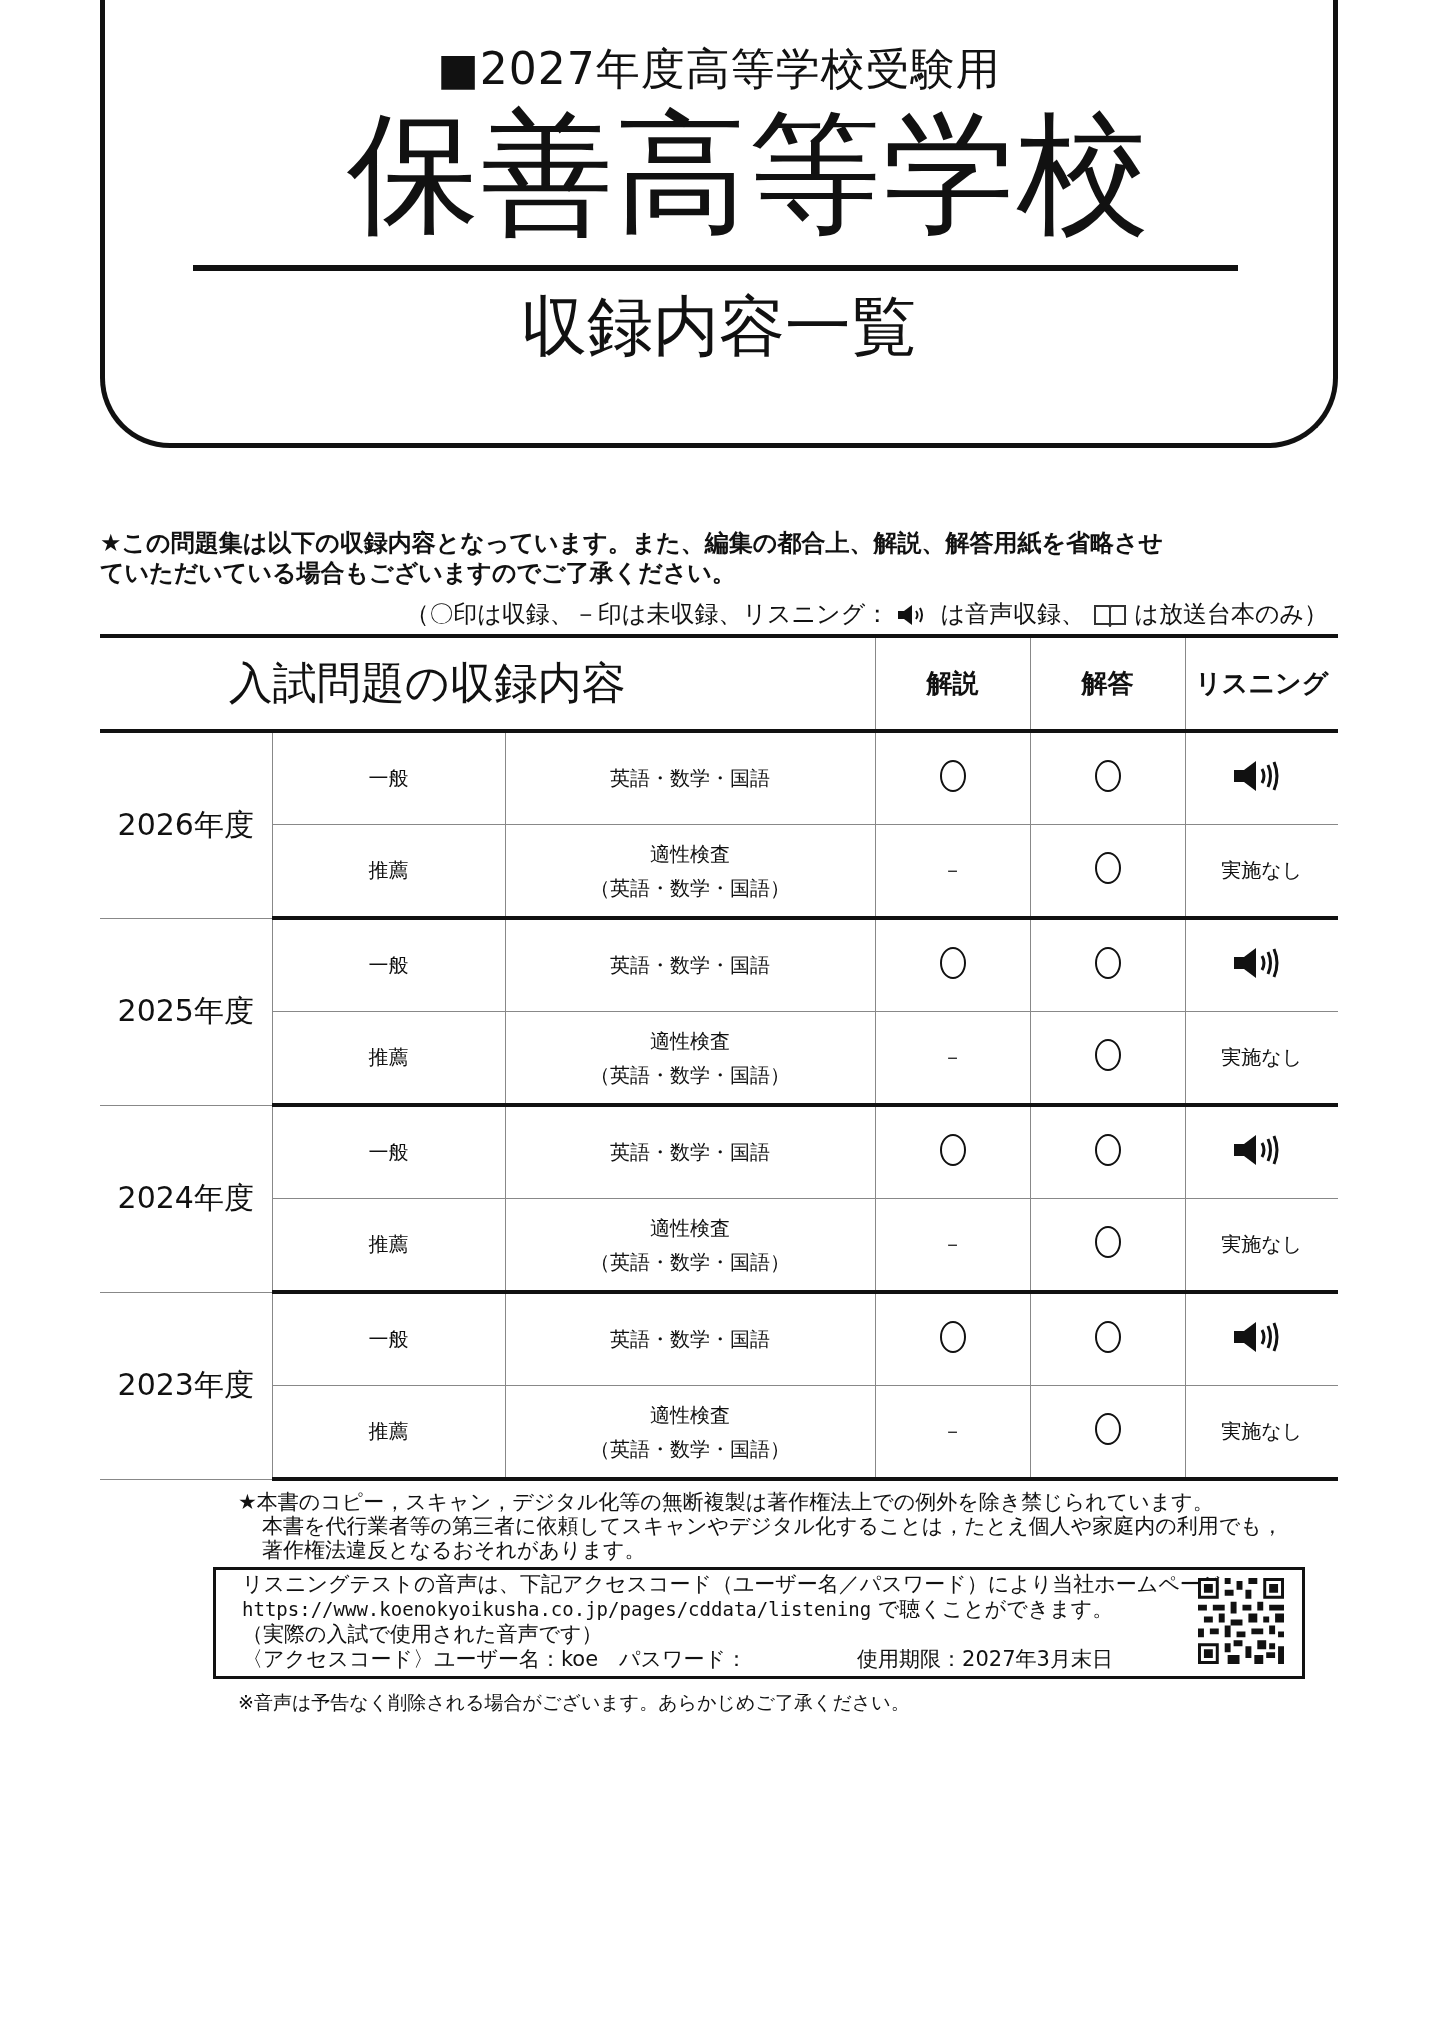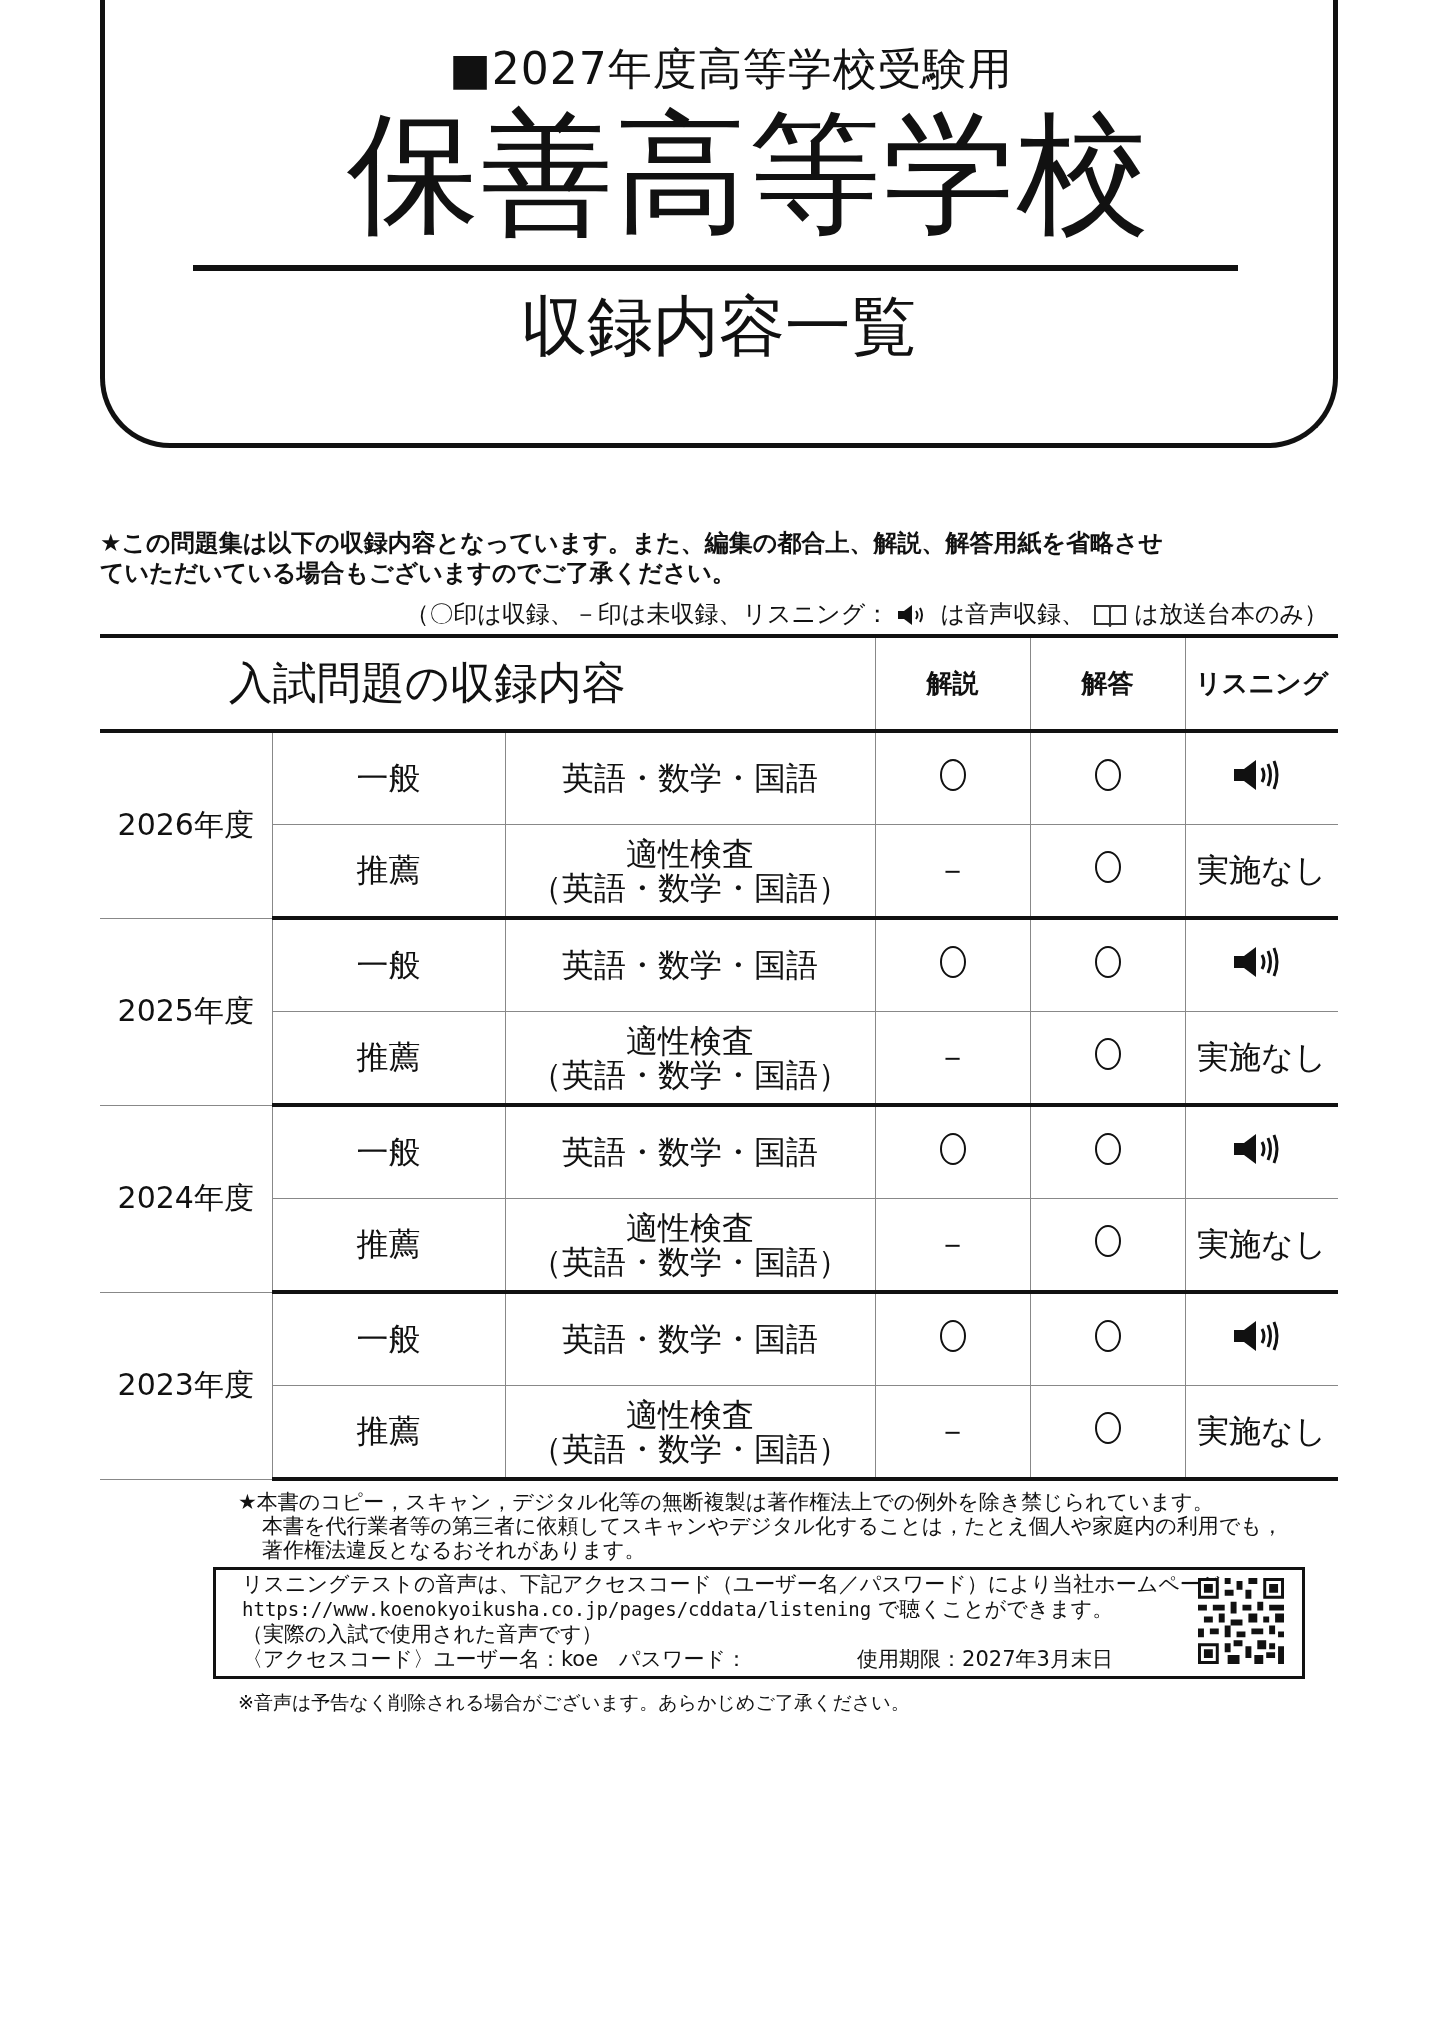--- a/index.html
+++ b/index.html
@@ -1,34 +1,34 @@
 <!DOCTYPE html>
 <html><head>
 <meta charset="utf-8">
 <style>
   html, body { margin:0; padding:0; background:#ffffff; }
   body { width:1431px; height:2017px; position:relative; overflow:hidden;
          font-family:"DejaVu Sans", "Liberation Sans", sans-serif; color:#111; }
   .title-box { position:absolute; left:100px; top:-20px; width:1238px; height:468px;
                border:5px solid #111; border-top:none; border-radius:0 0 70px 70px; box-sizing:border-box; }
-  .subtitle { position:absolute; left:0; width:100%; top:60px; text-align:center; font-size:44px; letter-spacing:1px;padding-left:12px; }
+  .subtitle { position:absolute; left:0; width:100%; top:60px; text-align:center; font-size:44px; letter-spacing:1px; }
   .school { position:absolute; left:0; width:100%; top:118px; text-align:center; font-size:132px; line-height:150px; letter-spacing:2px;padding-left:30px; }
   .rule { position:absolute; left:88px; width:1045px; top:285px; height:6px; background:#111; }
   .contents-title { position:absolute; left:0; width:100%; top:307px; text-align:center; font-size:66px; line-height:80px; }
 
   .notice { position:absolute; left:100px; top:528px; width:1240px; font-size:24px; line-height:30px; font-weight:bold; }
   .legend { position:absolute; left:100px; top:598px; width:1228px; text-align:right; font-size:24px; font-weight:normal; }
   .spk { display:inline-block; vertical-align:middle; }
 
   table.main { position:absolute; left:100px; top:634px; width:1238px; border-collapse:collapse; table-layout:fixed; }
   table.main td, table.main th { border-left:1px solid #888; border-right:1px solid #888; text-align:center; vertical-align:middle; font-weight:normal; padding:0; }
   table.main tr.head th { height:91px; border-top:4px solid #111; border-bottom:4px solid #111; }
   table.main tr.head th.big { font-size:44px; text-align:center; padding-right:120px; }
   table.main tr.head th.sm { font-size:26px; font-weight:bold; }
-  table.main td { font-size:32px; }
+  table.main td { font-size:20px; }
   table.main tr.r1 td { height:91px; border-bottom:1px solid #888; }
   table.main tr.r2 td { height:91px; }
   table.main tr.grp-end td { border-bottom:4px solid #111; }
   table.main td.year { font-size:30px; border-left:none; border-bottom:4px solid #111; }
   table.main th:first-child { border-left:none; }
   table.main th:last-child, table.main td:last-child { border-right:none; }
   .circle { display:inline-block; width:26px; height:32px; border:2px solid #111; border-radius:50%; box-sizing:border-box; }
   .twoline { line-height:34px; }
 
   .copy { position:absolute; left:238px; top:1490px; font-size:21px; line-height:24px; }

